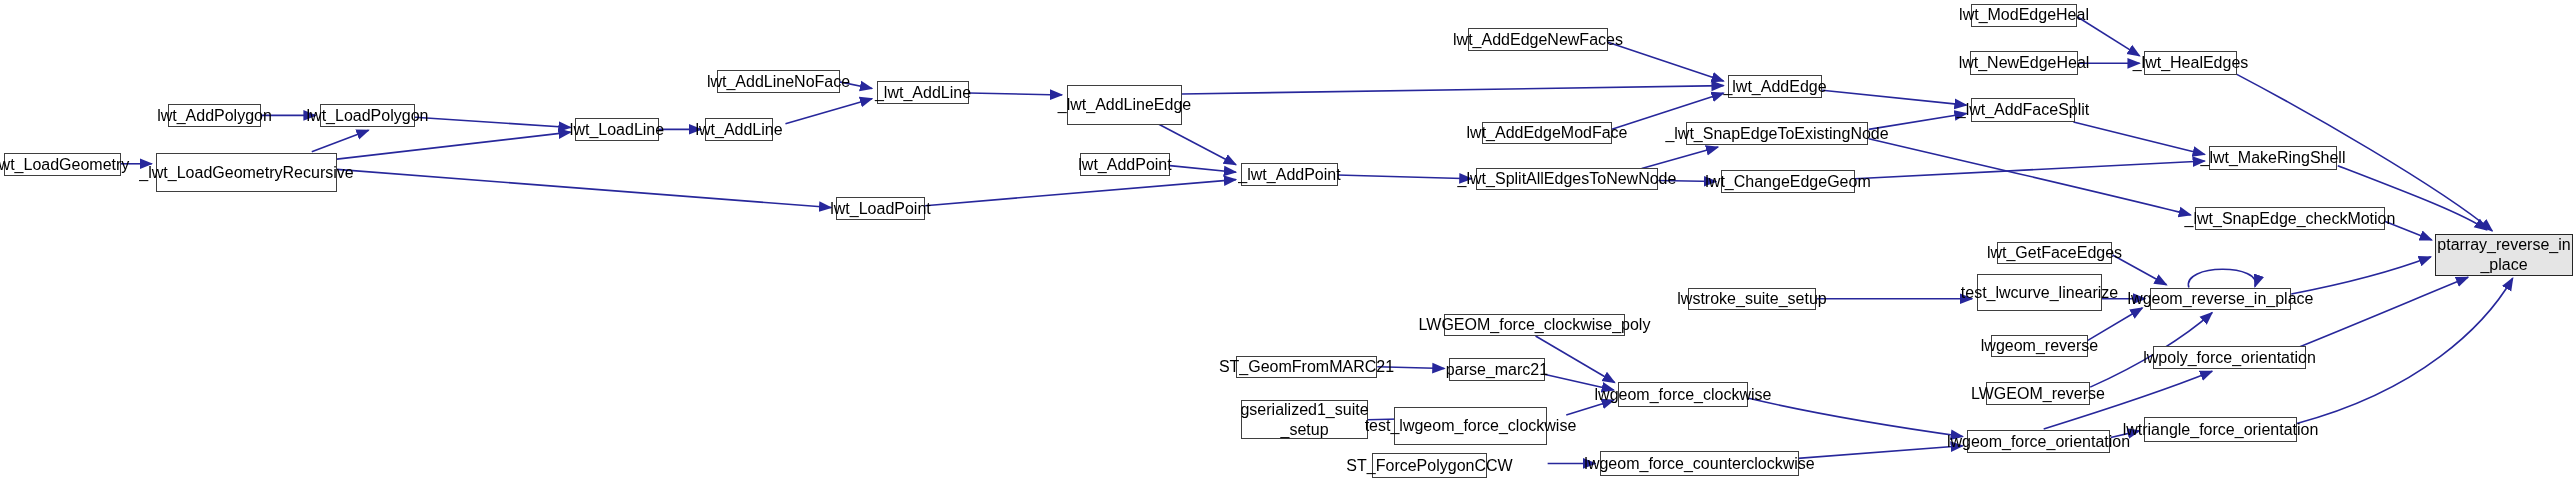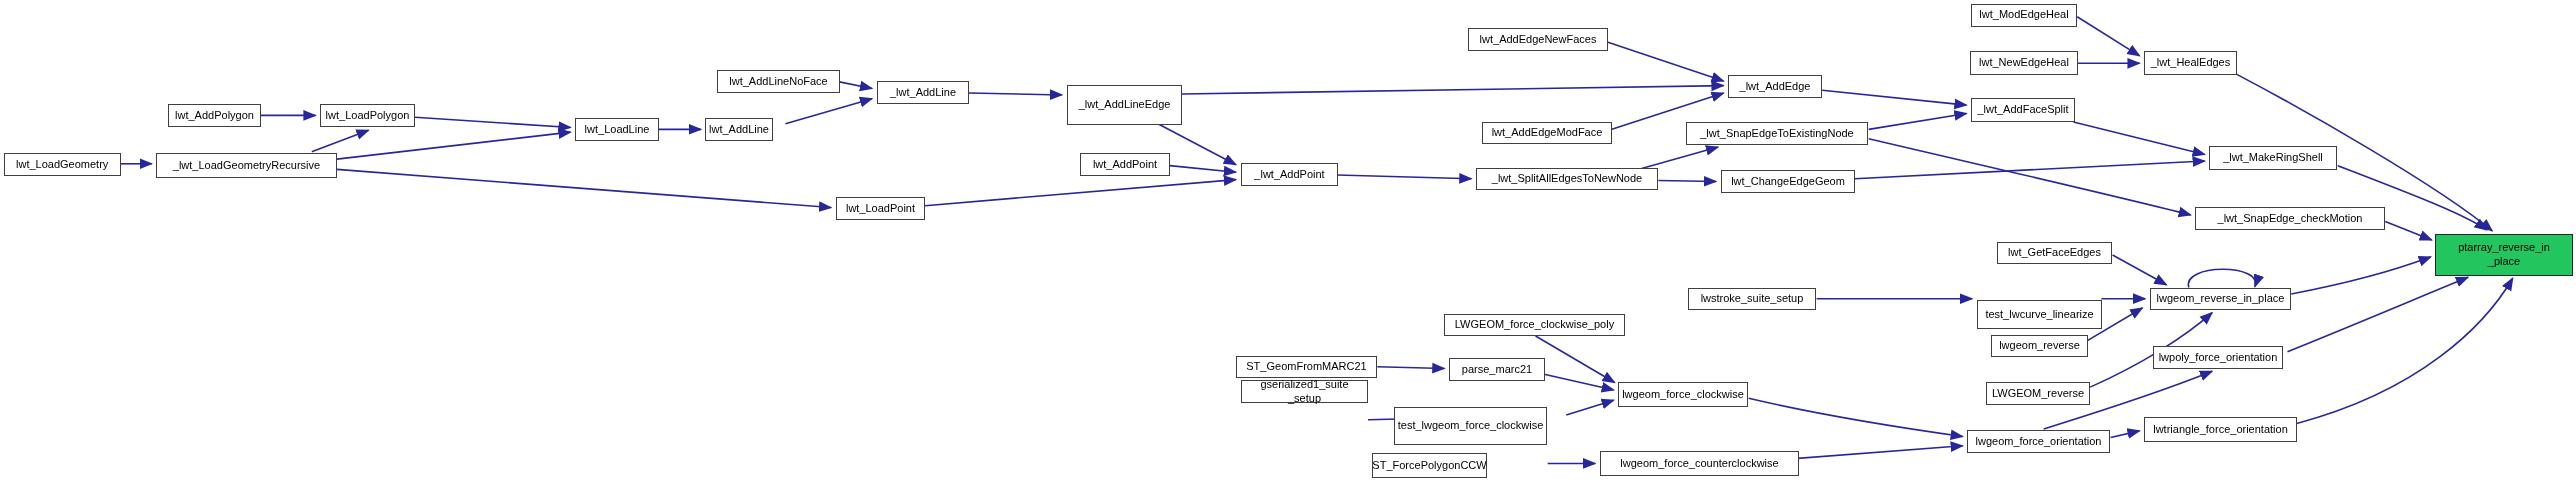--- a/index.html
+++ b/index.html
@@ -1,23 +1,23 @@
 <!DOCTYPE html>
 <html style="font-size:15px"><head>
 <meta charset="utf-8">
 <style>
   html,body{margin:0;padding:0;background:#ffffff;}
   #canvas{position:relative;width:2576px;height:483px;background:#ffffff;overflow:hidden;
           font-family:"Liberation Sans",sans-serif;}
   #edges{position:absolute;left:0;top:0;z-index:1;}
   .node{position:absolute;display:flex;align-items:center;justify-content:center;
         background:#ffffff;border:1.9px solid #3f3f3f;color:#000;
-        font-size:11px;line-height:1.25;white-space:pre-line;text-align:center;
+        font-size:16px;line-height:1.25;white-space:pre-line;text-align:center;
         box-sizing:border-box;z-index:2;cursor:pointer;}
-  .node.hl{background:#22c55e;border-color:#262626;cursor:default;}
+  .node.hl{background:#e5e5e5;border-color:#262626;cursor:default;}
   path.edge{fill:none;stroke:#27279b;stroke-width:1.7;}
 </style>
 </head>
 <body>
 
 <div id="canvas">
 
   <svg id="edges" width="2576" height="483" viewBox="0 0 2768 519" xmlns="http://www.w3.org/2000/svg">
     <defs>
       <marker id="arrow" viewBox="0 0 10 10" refX="9" refY="5" markerWidth="8.5" markerHeight="8.5" orient="auto">
@@ -68,21 +68,21 @@
     <path class="edge" marker-end="url(#arrow)" d="M1899,495 C1970,490 2040,484 2109,479"></path>
     <path class="edge" marker-end="url(#arrow)" d="M1650,361 L1735,411"></path>
     <path class="edge" marker-end="url(#arrow)" d="M1480,394 L1552,396"></path>
     <path class="edge" marker-end="url(#arrow)" d="M1645,399 L1734,419"></path>
     <path class="edge" marker-end="url(#arrow)" d="M1470,451 L1514,450"></path>
     <path class="edge" marker-end="url(#arrow)" d="M1683,446 L1734,430"></path>
     <path class="edge" marker-end="url(#arrow)" d="M1663,498 L1714,498"></path>
   </svg>
 
   <div class="node" style="left:3.7px;top:153px;width:117px;height:23px">lwt_LoadGeometry</div>
-  <div class="node" style="left:156px;top:153px;width:181px;height:25px">_lwt_LoadGeometryRecursive</div>
+  <div class="node" style="left:156px;top:153px;width:181px;height:39px">_lwt_LoadGeometryRecursive</div>
   <div class="node" style="left:168px;top:104px;width:93px;height:23px">lwt_AddPolygon</div>
   <div class="node" style="left:320px;top:104px;width:95px;height:23px">lwt_LoadPolygon</div>
   <div class="node" style="left:575px;top:118px;width:84px;height:23px">lwt_LoadLine</div>
   <div class="node" style="left:705px;top:118px;width:68px;height:23px">lwt_AddLine</div>
   <div class="node" style="left:717px;top:70px;width:123px;height:23px">lwt_AddLineNoFace</div>
   <div class="node" style="left:877px;top:81px;width:92px;height:23px">_lwt_AddLine</div>
   <div class="node" style="left:1067px;top:85px;width:115px;height:40px">_lwt_AddLineEdge</div>
   <div class="node" style="left:1080px;top:153px;width:90px;height:23px">lwt_AddPoint</div>
   <div class="node" style="left:1241px;top:163px;width:97px;height:23px">_lwt_AddPoint</div>
   <div class="node" style="left:836px;top:197px;width:89px;height:23px">lwt_LoadPoint</div>
@@ -95,31 +95,31 @@
   <div class="node" style="left:1971px;top:3.7px;width:106px;height:23px">lwt_ModEdgeHeal</div>
   <div class="node" style="left:1970px;top:51px;width:108px;height:24px">lwt_NewEdgeHeal</div>
   <div class="node" style="left:2144px;top:51px;width:93px;height:24px">_lwt_HealEdges</div>
   <div class="node" style="left:1971px;top:98px;width:104px;height:24px">_lwt_AddFaceSplit</div>
   <div class="node" style="left:2209px;top:146px;width:128px;height:24px">_lwt_MakeRingShell</div>
   <div class="node" style="left:2195px;top:207px;width:190px;height:23px">_lwt_SnapEdge_checkMotion</div>
   <div class="node hl" style="left:2435px;top:234px;width:138px;height:42px">ptarray_reverse_in
 _place</div>
   <div class="node" style="left:1997px;top:242px;width:115px;height:22.3px">lwt_GetFaceEdges</div>
   <div class="node" style="left:1688px;top:288px;width:128px;height:22.3px">lwstroke_suite_setup</div>
-  <div class="node" style="left:1977px;top:300px;width:125px;height:29px">test_lwcurve_linearize</div>
+  <div class="node" style="left:1977px;top:274px;width:125px;height:37px">test_lwcurve_linearize</div>
   <div class="node" style="left:2150px;top:288px;width:141px;height:22.3px">lwgeom_reverse_in_place</div>
   <div class="node" style="left:1991px;top:335px;width:97px;height:22.3px">lwgeom_reverse</div>
   <div class="node" style="left:1986px;top:382px;width:104px;height:23px">LWGEOM_reverse</div>
-  <div class="node" style="left:2153px;top:346px;width:130px;height:23px">lwpoly_force_orientation</div>
+  <div class="node" style="left:2153px;top:346px;width:153px;height:23px">lwpoly_force_orientation</div>
   <div class="node" style="left:1967px;top:430px;width:143px;height:23px">lwgeom_force_orientation</div>
   <div class="node" style="left:2144px;top:417px;width:153px;height:25px">lwtriangle_force_orientation</div>
   <div class="node" style="left:1444px;top:314px;width:181px;height:22.3px">LWGEOM_force_clockwise_poly</div>
   <div class="node" style="left:1236px;top:356px;width:141px;height:22.3px">ST_GeomFromMARC21</div>
   <div class="node" style="left:1449px;top:358px;width:96px;height:23px">parse_marc21</div>
-  <div class="node" style="left:1241px;top:380px;width:127px;height:23px">gserialized1_suite
+  <div class="node" style="left:1241px;top:400px;width:127px;height:39px">gserialized1_suite
 _setup</div>
   <div class="node" style="left:1394px;top:407px;width:153px;height:38px">test_lwgeom_force_clockwise</div>
   <div class="node" style="left:1618px;top:382px;width:130px;height:25px">lwgeom_force_clockwise</div>
   <div class="node" style="left:1372px;top:453px;width:115px;height:25px">ST_ForcePolygonCCW</div>
   <div class="node" style="left:1600px;top:451px;width:199px;height:25px">lwgeom_force_counterclockwise</div>
 
 </div>
 
 
 </body></html>

